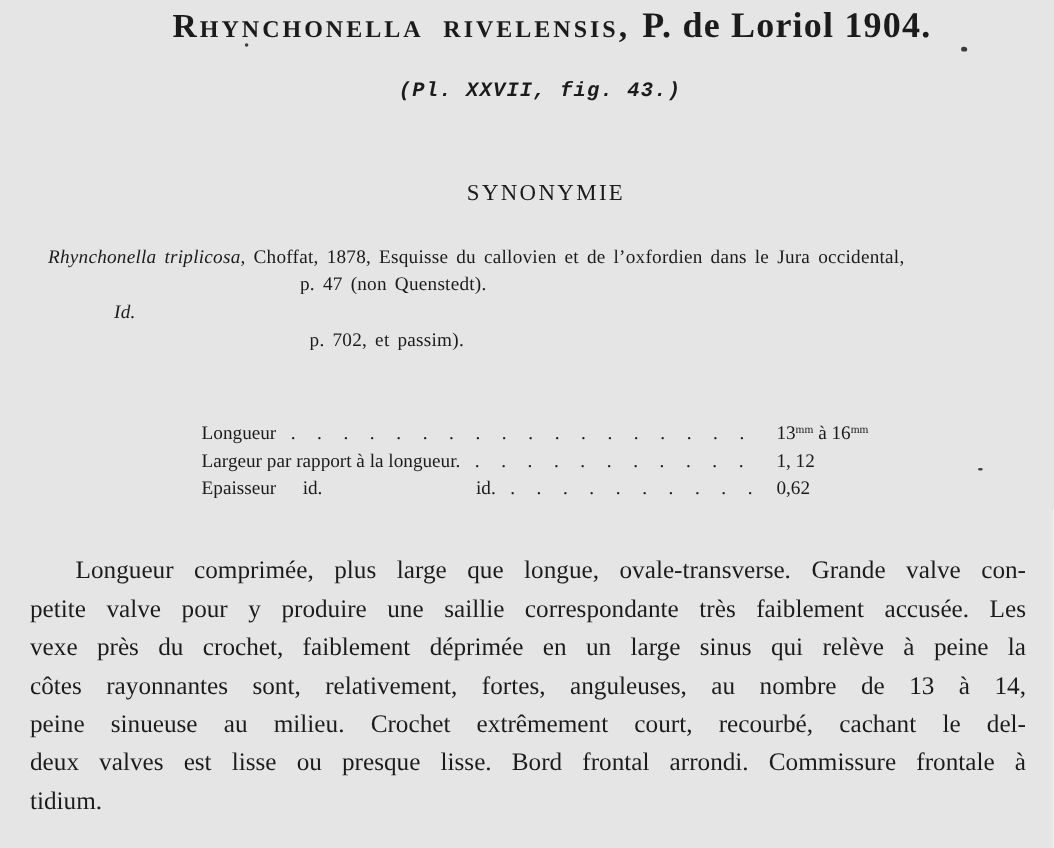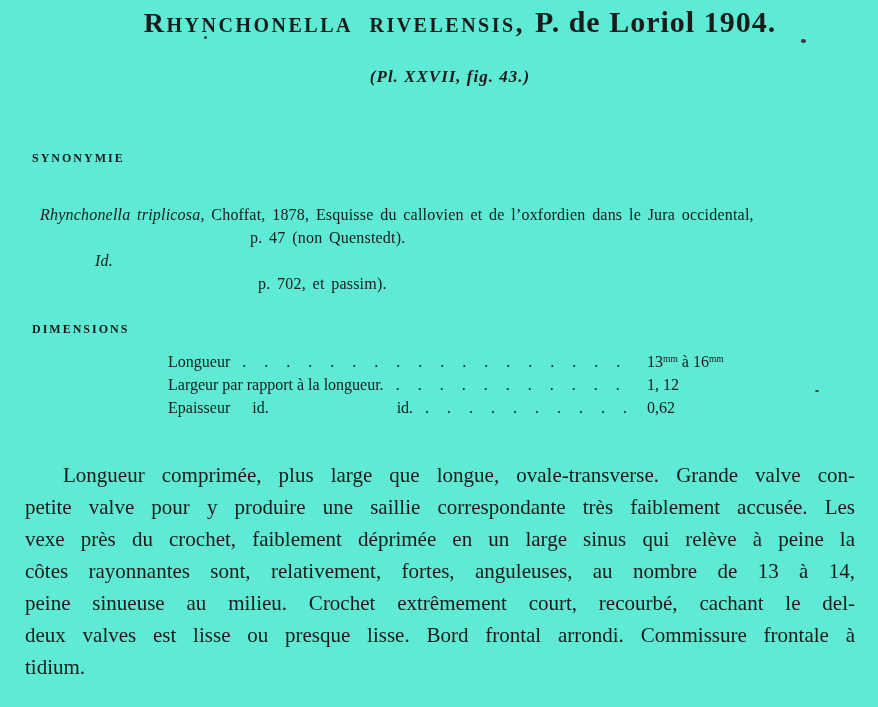--- a/index.html
+++ b/index.html
@@ -4,21 +4,21 @@
 <style>
   html, body {
     margin: 0;
     padding: 0;
     background: #ffffff;
   }
   .page {
     position: relative;
     width: 878px;
     height: 707px;
-    background: #5eead4;
+    background: #e5e5e5;
     color: #1b1b1b;
     font-family: "Liberation Serif", "DejaVu Serif", serif;
     overflow: hidden;
   }
   .abs { position: absolute; white-space: nowrap; }
 
   
   .title {
     position: absolute;
     top: 5px; left: 42px; right: 0;
@@ -41,29 +41,30 @@
 
   
   .plate {
     position: absolute;
     top: 67px; left: 22px; right: 0;
     text-align: center;
     font-style: italic;
     font-weight: 600;
     font-size: 17px;
     letter-spacing: 1px;
+    font-family: Liberation Mono, monospace;
   }
 
   
   .sec-head {
     position: absolute;
     left: 32px; right: 0;
-    text-align: left;
-    font-size: 12px;
-    font-weight: 700;
+    text-align: center;
+    font-size: 19px;
+    font-weight: 400;
     letter-spacing: 2px;
   }
   .syn-head { top: 151px; }
   .dim-head { top: 322px; }
 
   
   .syn { font-size: 16px; letter-spacing: 0.2px; word-spacing: 2.5px; }
   .ital { font-style: italic; }
   sup.s {
     font-size: 0.62em;
@@ -139,21 +140,20 @@
 
   <div class="abs syn" style="top:206px; left:40px;">
     <span class="ital">Rhynchonella triplicosa,</span>
     <span>Choffat, 1878, Esquisse du callovien et de l’oxfordien dans le Jura occidental,</span>
   </div>
   <div class="abs syn" style="top:229px; left:250px;">p. 47 (non Quenstedt).</div>
 
   <div class="abs syn ital" style="top:252px; left:95px;">Id.</div>
   <div class="abs syn" style="top:275px; left:258px;">p. 702, et passim).</div>
 
-  <div class="sec-head dim-head">DIMENSIONS</div>
 
   <div class="dim-row" style="top:353px;">
     <span class="dim-label">Longueur</span>
     <span class="dim-dots">. . . . . . . . . . . . . . . . . . . . . . . . . . . . . .</span>
     <span class="dim-value"><span>13</span><sup class="mm">mm</sup><span> à 16</span><sup class="mm">mm</sup></span>
   </div>
 
   <div class="dim-row" style="top:376px;">
     <span class="dim-label">Largeur par rapport à la longueur.</span>
     <span class="dim-dots">. . . . . . . . . . . . . . . . . . . . . .</span>

